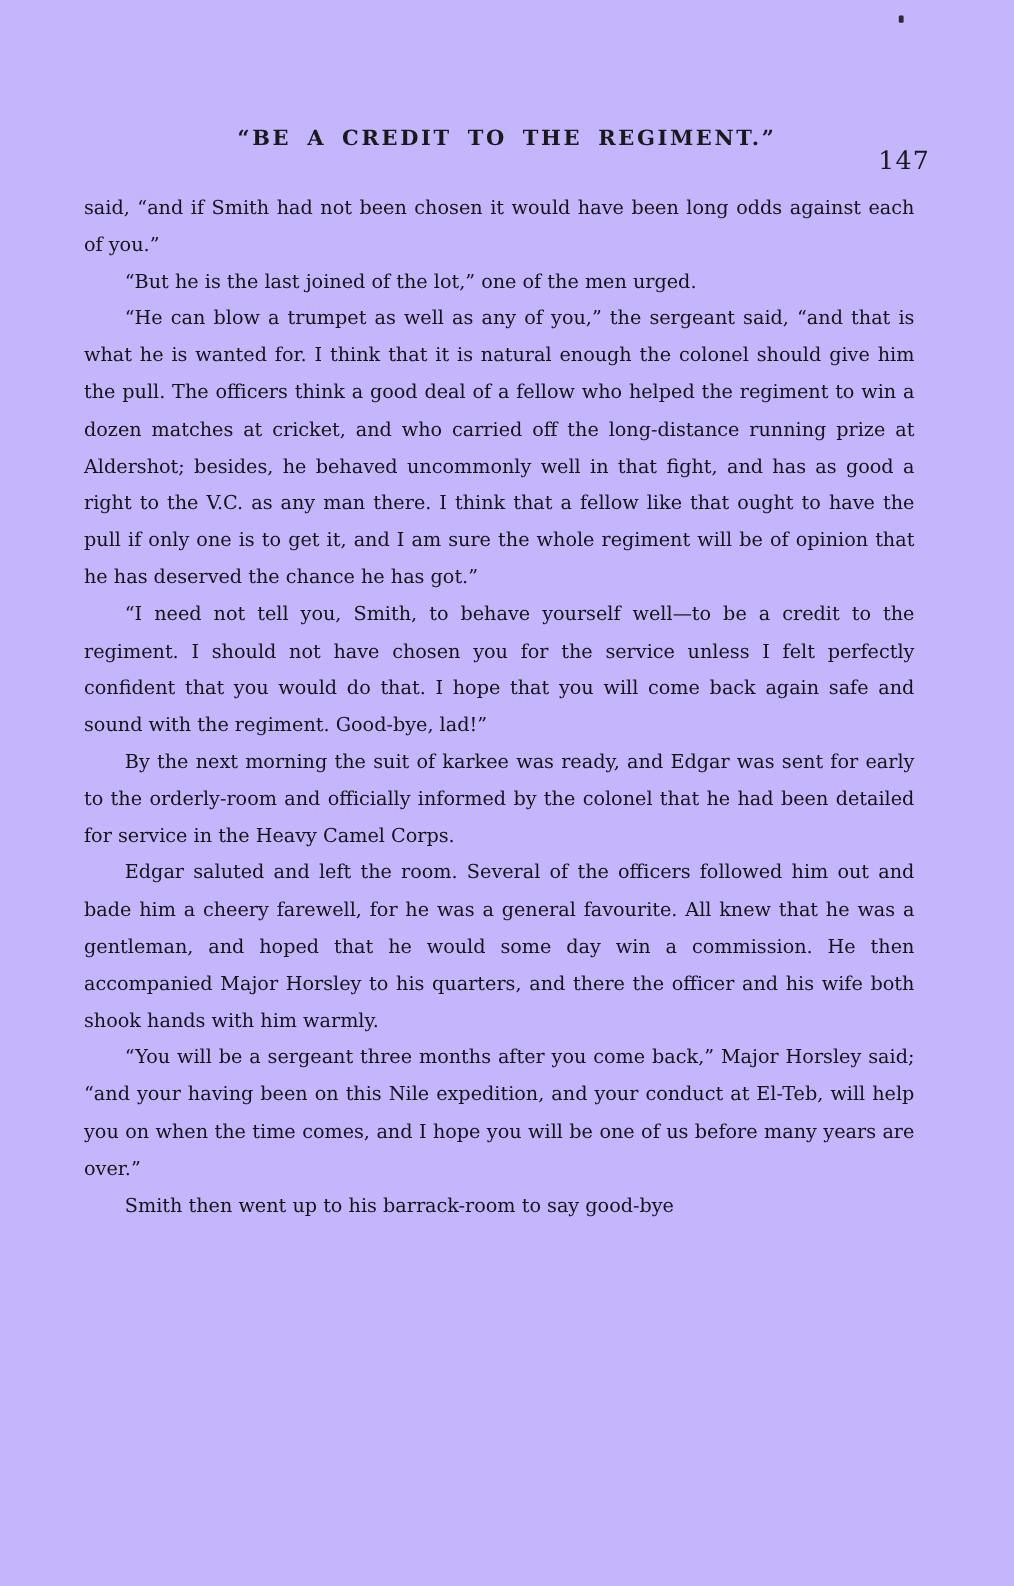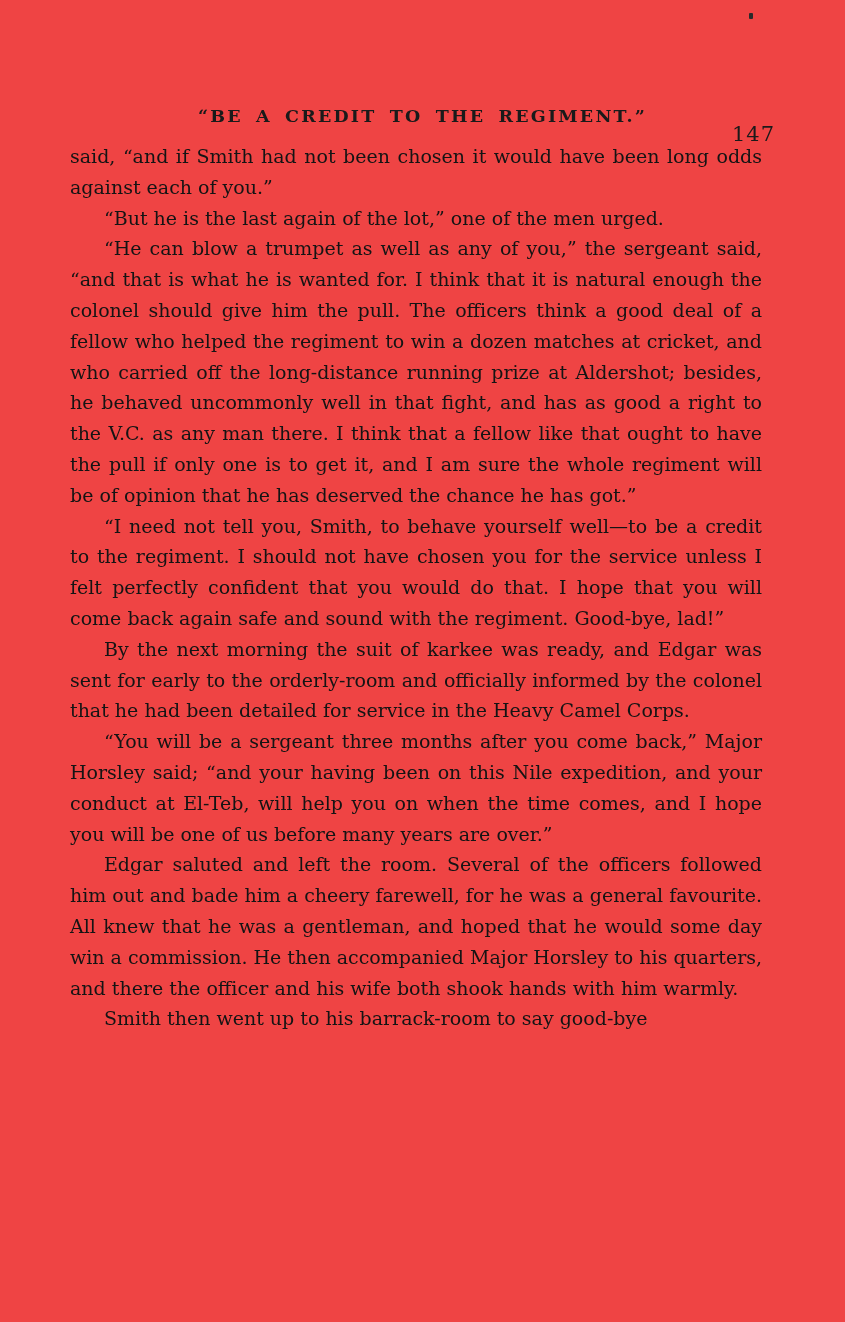--- a/index.html
+++ b/index.html
@@ -4,21 +4,21 @@
 <style>
   html, body {
     margin: 0;
     padding: 0;
     background: #ffffff;
   }
   .page {
     position: relative;
     width: 845px;
     height: 1322px;
-    background: #ef4444;
+    background: #c4b5fd;
     color: #161616;
     font-family: "DejaVu Serif", "Liberation Serif", serif;
     overflow: hidden;
   }
   .running-head {
     position: absolute;
     top: 106px;
     left: 70px;
     width: 705px;
     height: 30px;
@@ -36,24 +36,24 @@
     position: absolute;
     right: 0;
     top: -2px;
     font-size: 21px;
     letter-spacing: 1px;
     color: #1a1a1a;
     margin-top: 18px;
   }
   .body-text {
     position: absolute;
-    top: 141px;
+    top: 158px;
     left: 70px;
     width: 692px;
-    font-size: 19px;
+    font-size: 16px;
     line-height: 30.8px;
     text-align: justify;
     color: #141414;
   }
   .para {
     margin: 0;
     padding: 0;
   }
   .para.indent {
     text-indent: 34px;
@@ -73,24 +73,24 @@
 
 <div class="page">
 
   <div class="running-head">
     <span class="head-title">“BE A CREDIT TO THE REGIMENT.”</span>
     <span class="page-number">147</span>
   </div>
 
   <div class="body-text">
     <p class="para">said, “and if Smith had not been chosen it would have been long odds against each of you.”</p>
-    <p class="para indent">“But he is the last again of the lot,” one of the men urged.</p>
+    <p class="para indent">“But he is the last joined of the lot,” one of the men urged.</p>
     <p class="para indent">“He can blow a trumpet as well as any of you,” the sergeant said, “and that is what he is wanted for.  I think that it is natural enough the colonel should give him the pull.  The officers think a good deal of a fellow who helped the regiment to win a dozen matches at cricket, and who carried off the long-distance running prize at Aldershot; besides, he behaved uncommonly well in that fight, and has as good a right to the V.C. as any man there.  I think that a fellow like that ought to have the pull if only one is to get it, and I am sure the whole regiment will be of opinion that he has deserved the chance he has got.”</p>
     <p class="para indent">“I need not tell you, Smith, to behave yourself well—to be a credit to the regiment.  I should not have chosen you for the service unless I felt perfectly confident that you would do that.  I hope that you will come back again safe and sound with the regiment.  Good-bye, lad!”</p>
     <p class="para indent">By the next morning the suit of karkee was ready, and Edgar was sent for early to the orderly-room and officially informed by the colonel that he had been detailed for service in the Heavy Camel Corps.</p>
+    <p class="para indent">Edgar saluted and left the room.  Several of the officers followed him out and bade him a cheery farewell, for he was a general favourite.  All knew that he was a gentleman, and hoped that he would some day win a commission.  He then accompanied Major Horsley to his quarters, and there the officer and his wife both shook hands with him warmly.</p>
     <p class="para indent">“You will be a sergeant three months after you come back,” Major Horsley said; “and your having been on this Nile expedition, and your conduct at El-Teb, will help you on when the time comes, and I hope you will be one of us before many years are over.”</p>
-    <p class="para indent">Edgar saluted and left the room.  Several of the officers followed him out and bade him a cheery farewell, for he was a general favourite.  All knew that he was a gentleman, and hoped that he would some day win a commission.  He then accompanied Major Horsley to his quarters, and there the officer and his wife both shook hands with him warmly.</p>
     <p class="para indent">Smith then went up to his barrack-room to say good-bye</p>
   </div>
 
   <span class="speck"></span>
 
 </div>
 
 </body></html>

